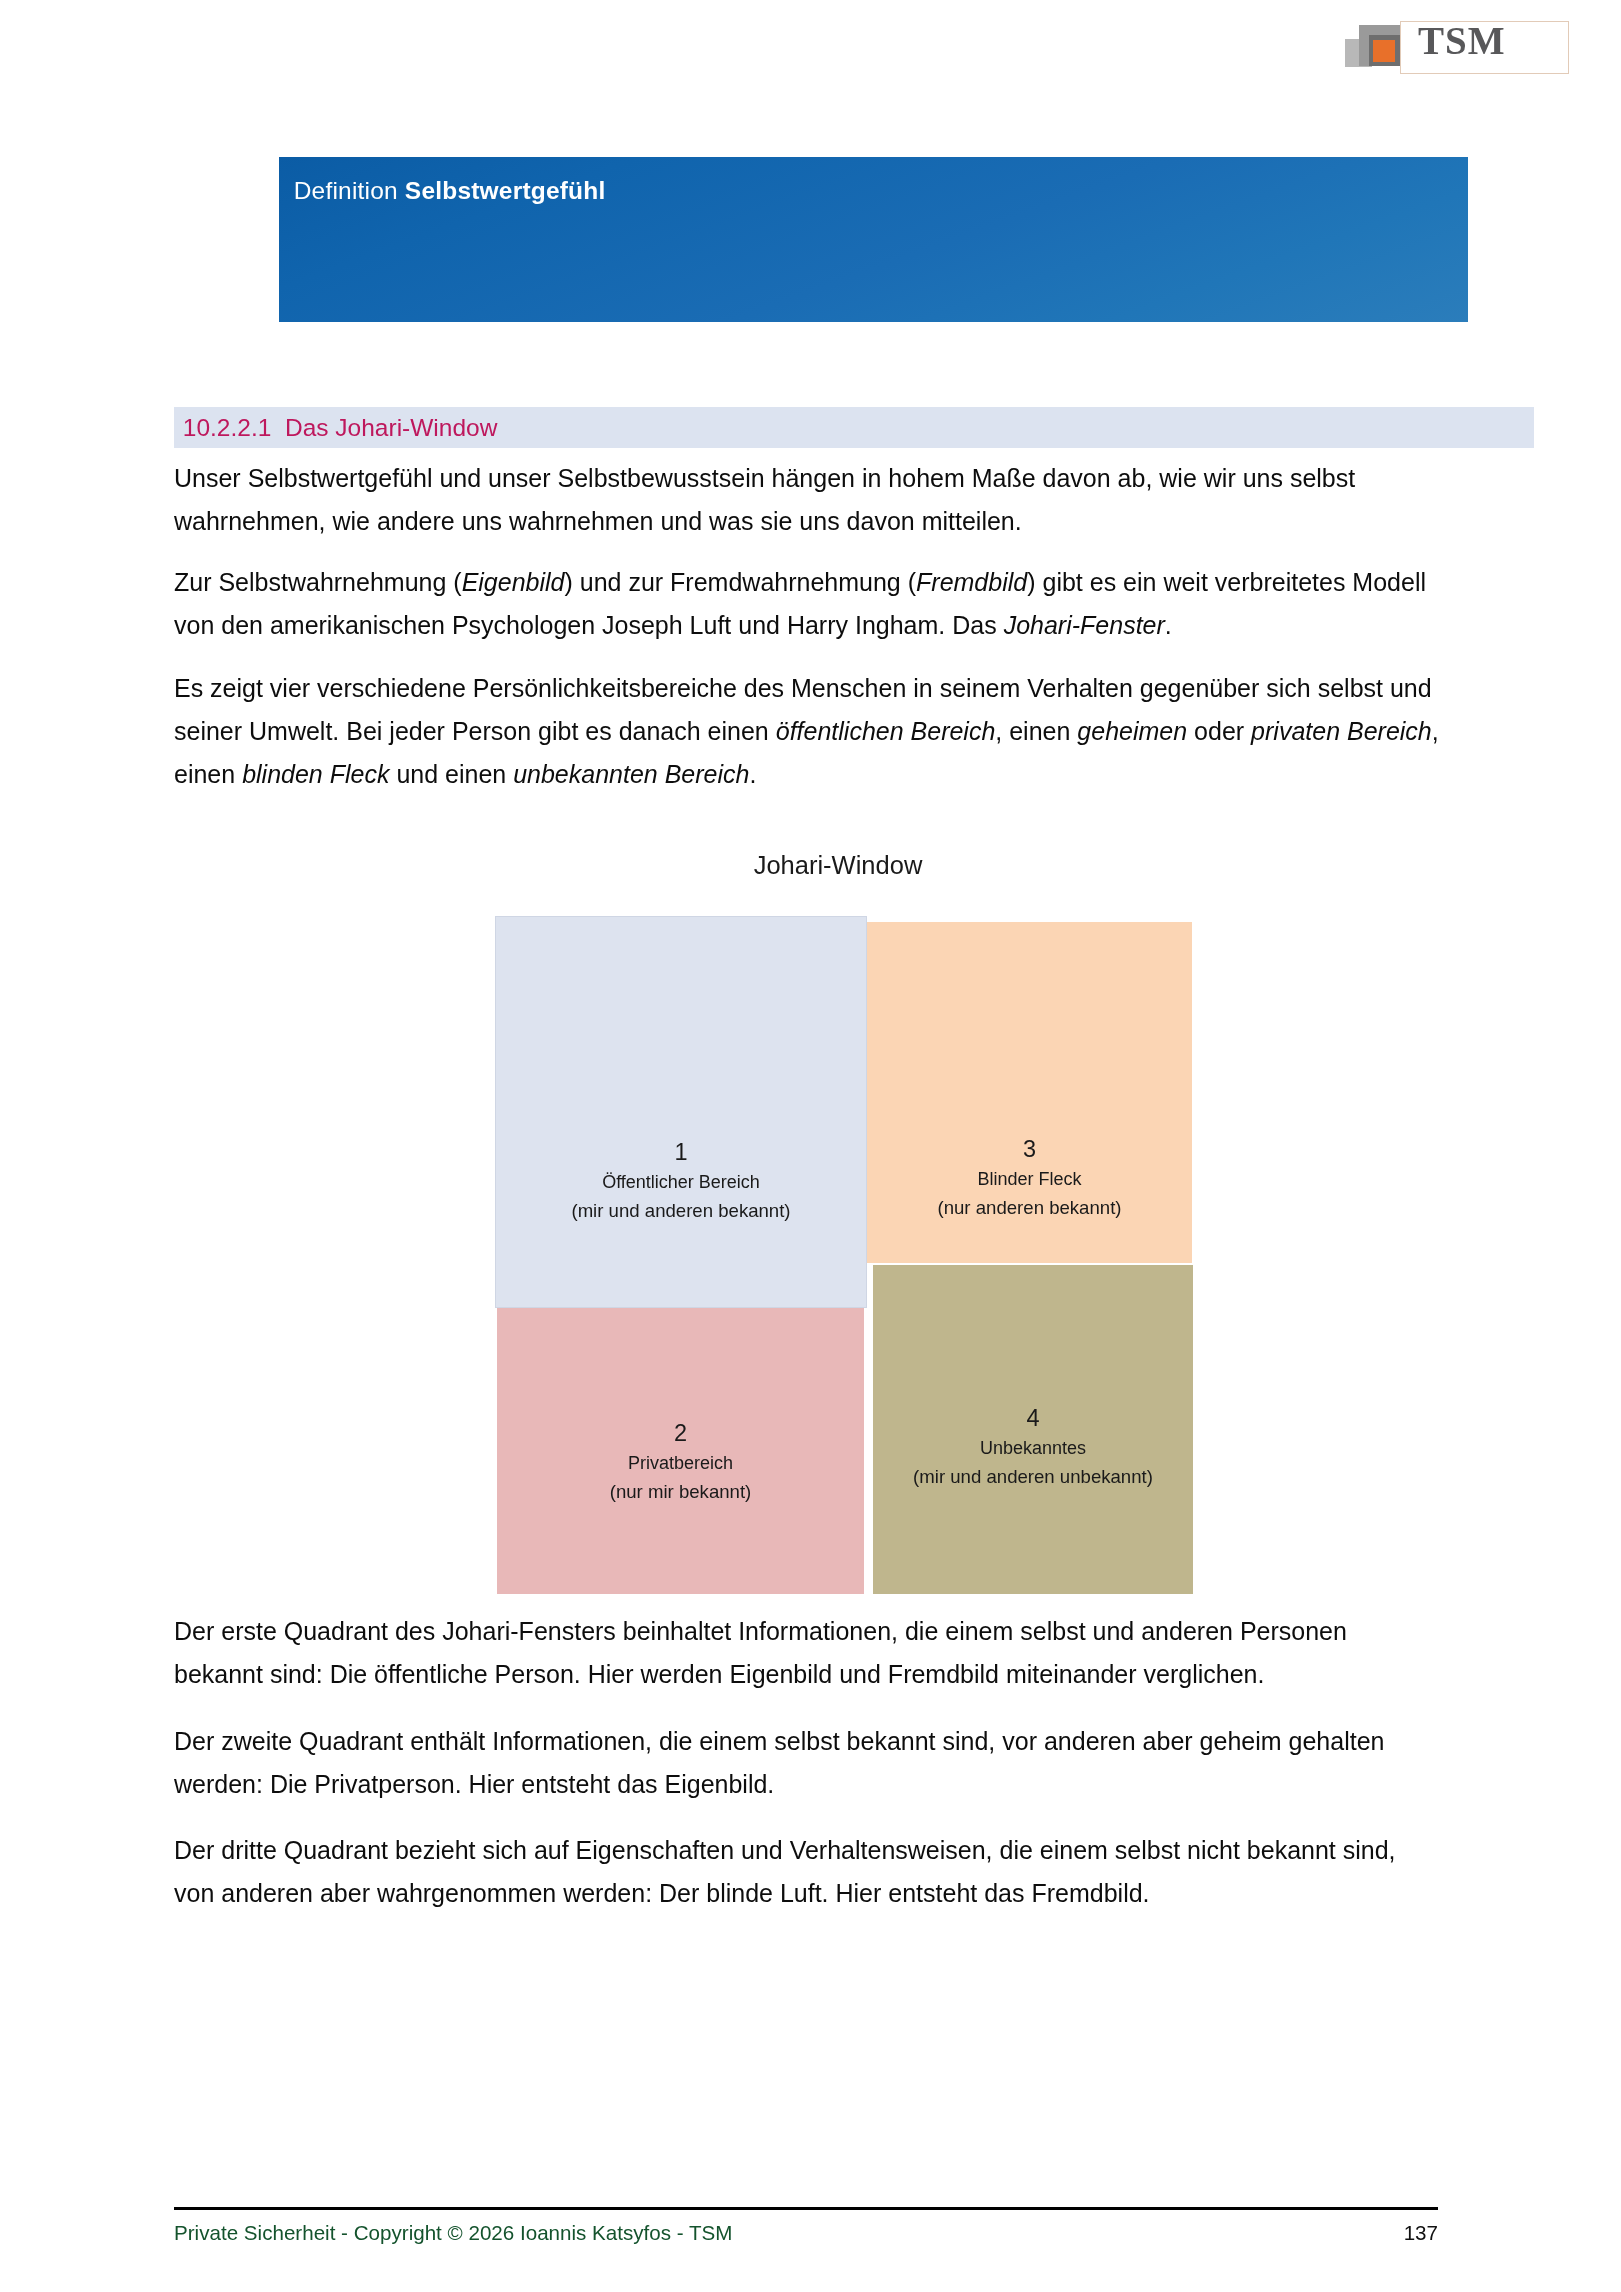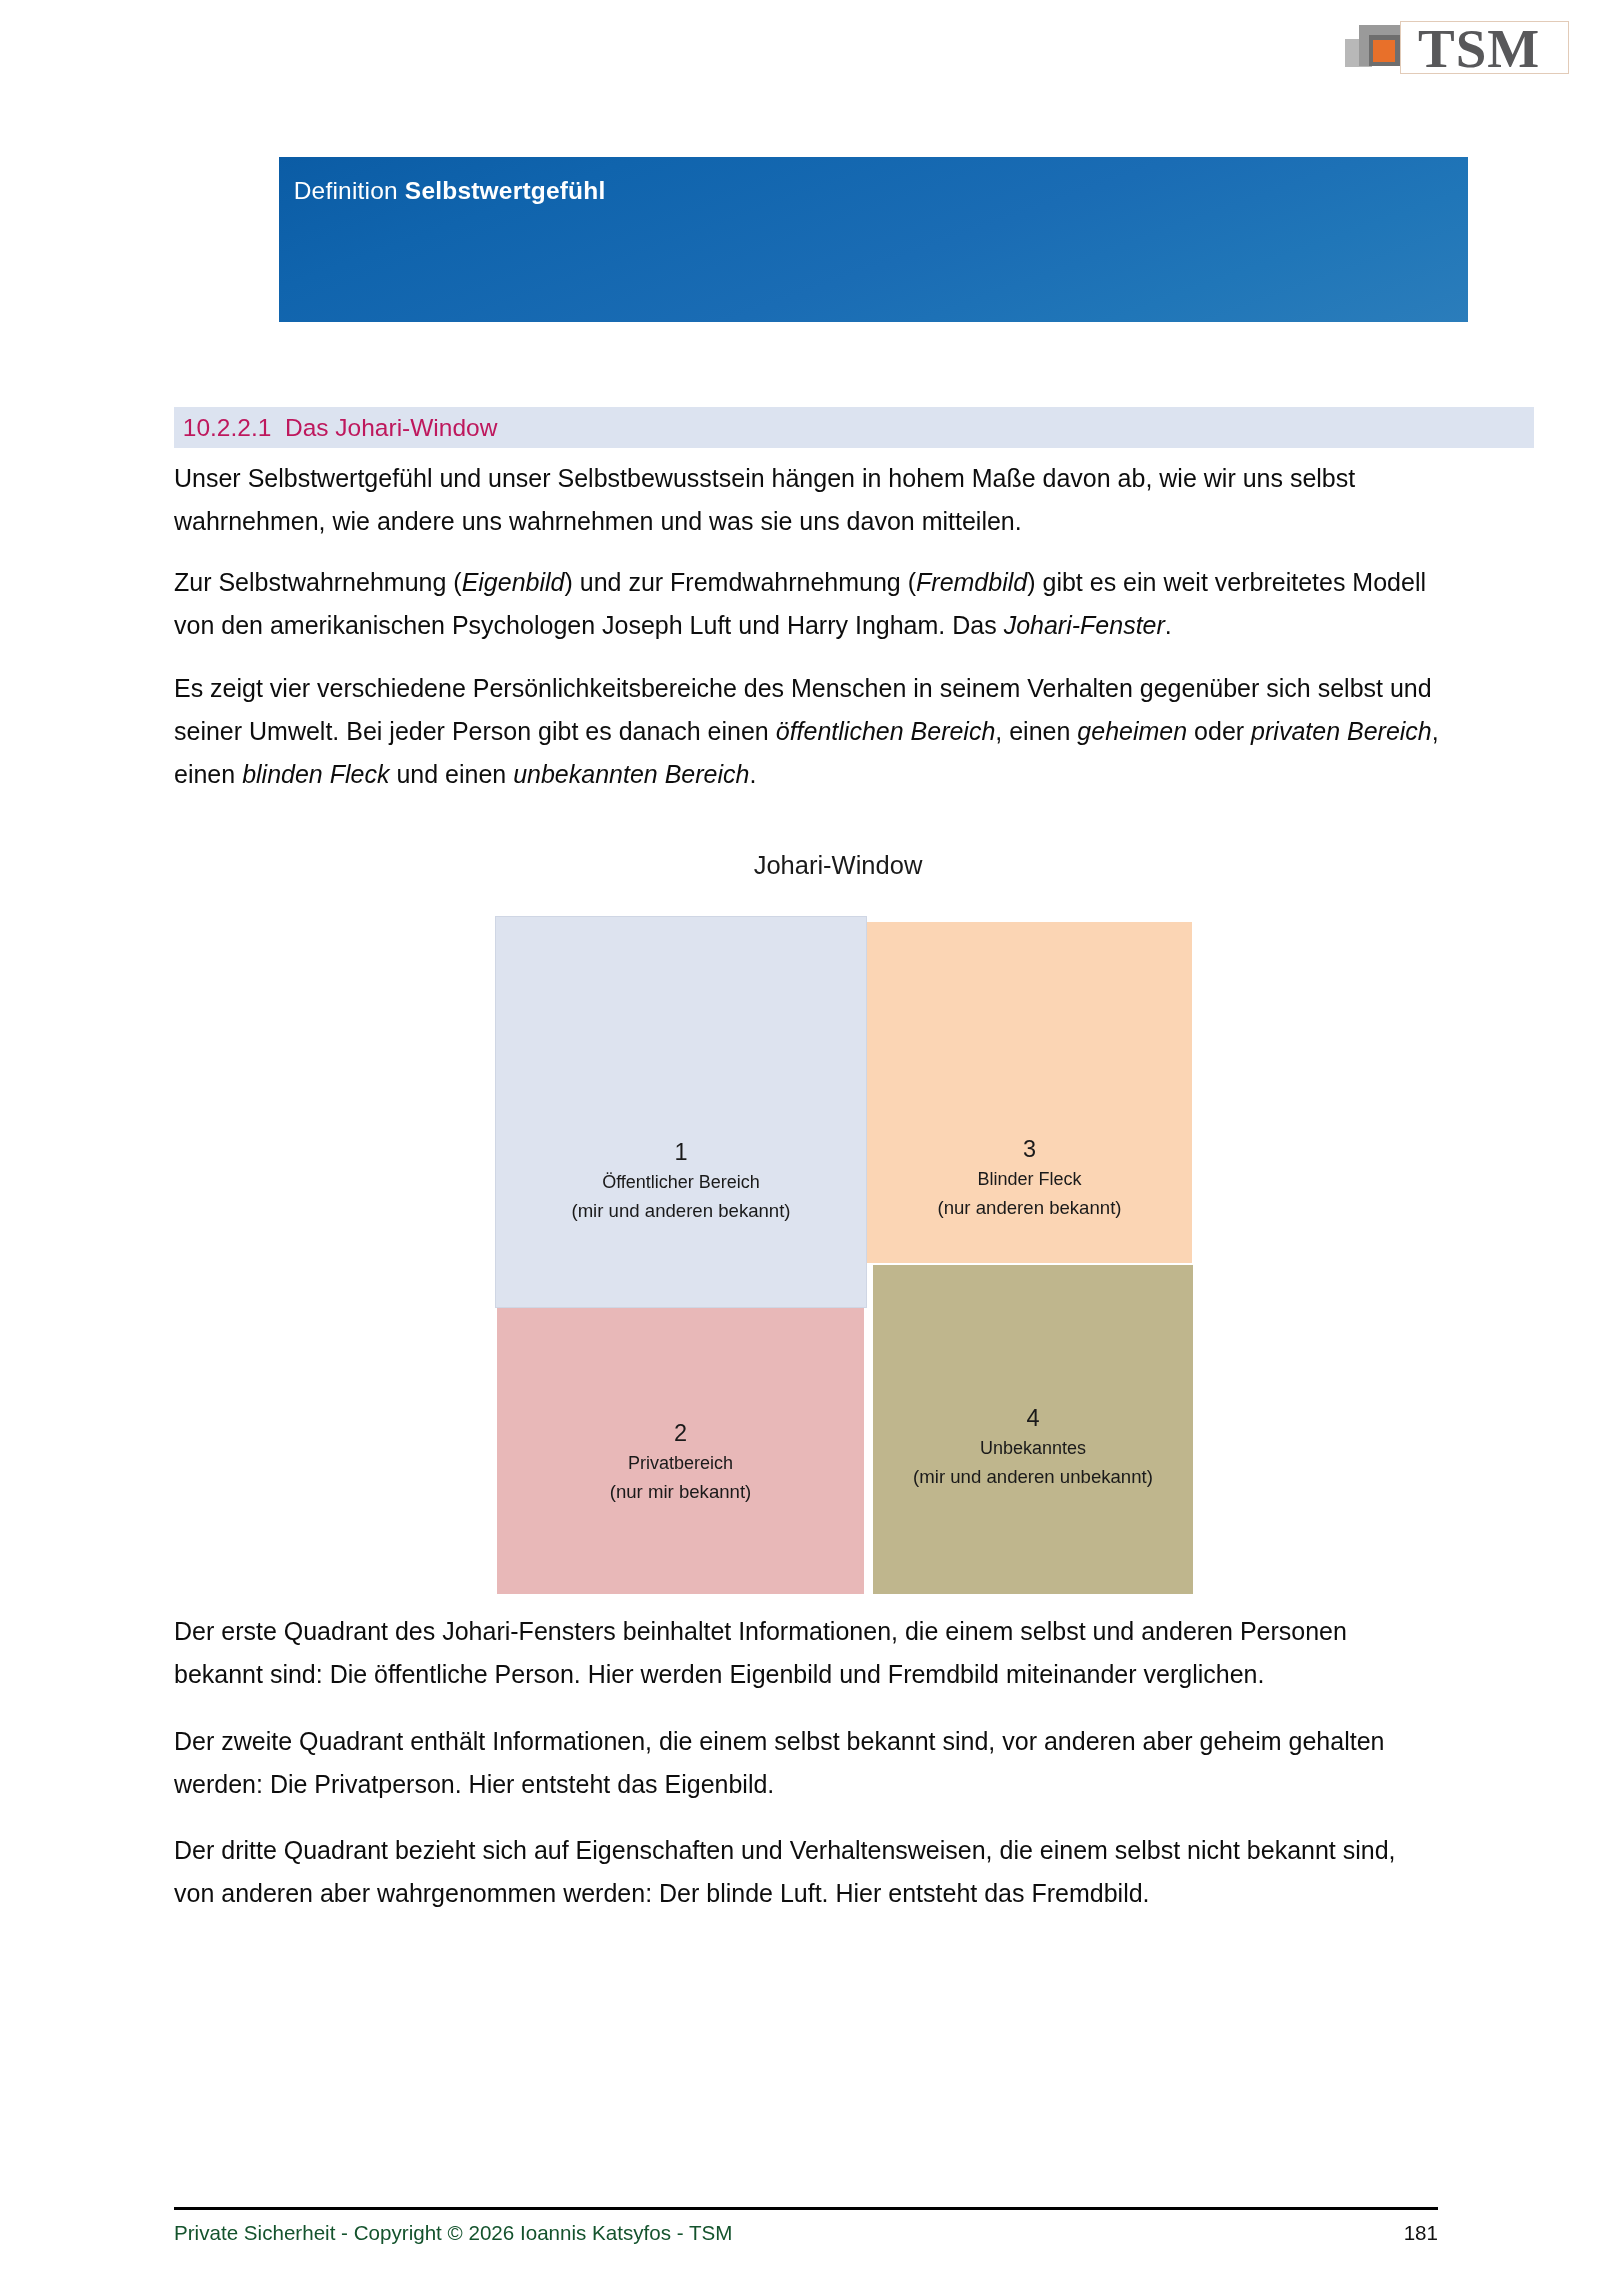--- a/index.html
+++ b/index.html
@@ -67,21 +67,21 @@
     height: 53px;
     border: 1px solid #e2cbb8;
     background: #ffffff;
     box-sizing: border-box;
   }
   .logo-wordmark {
     position: absolute;
     left: 73px;
     top: 6.9px;
     font-family: "Liberation Serif", serif;
-    font-size: 55px;
+    font-size: 39px;
     font-weight: 700;
     letter-spacing: 1px;
     color: #58585a;
     line-height: 1;
   }
 
   
   .definition-box {
     position: absolute;
     left: 279px;
@@ -316,16 +316,16 @@
       <div class="quad-sub">(mir und anderen bekannt)</div>
     </div>
   </div>
 
   <div class="para" id="para-4">Der erste Quadrant des Johari-Fensters beinhaltet Informationen, die einem selbst und anderen Personen bekannt sind: Die öffentliche Person. Hier werden Eigenbild und Fremdbild miteinander verglichen.</div>
   <div class="para" id="para-5">Der zweite Quadrant enthält Informationen, die einem selbst bekannt sind, vor anderen aber geheim gehalten werden: Die Privatperson. Hier entsteht das Eigenbild.</div>
   <div class="para" id="para-6">Der dritte Quadrant bezieht sich auf Eigenschaften und Verhaltensweisen, die einem selbst nicht bekannt sind, von anderen aber wahrgenommen werden: Der blinde Luft. Hier entsteht das Fremdbild.</div>
 
   <div class="footer-rule"></div>
   <div class="footer-left">Private Sicherheit - Copyright © 2026 Ioannis Katsyfos - TSM</div>
-  <div class="footer-right">181</div>
+  <div class="footer-right">137</div>
 
 </div>
 
 
 </body></html>

